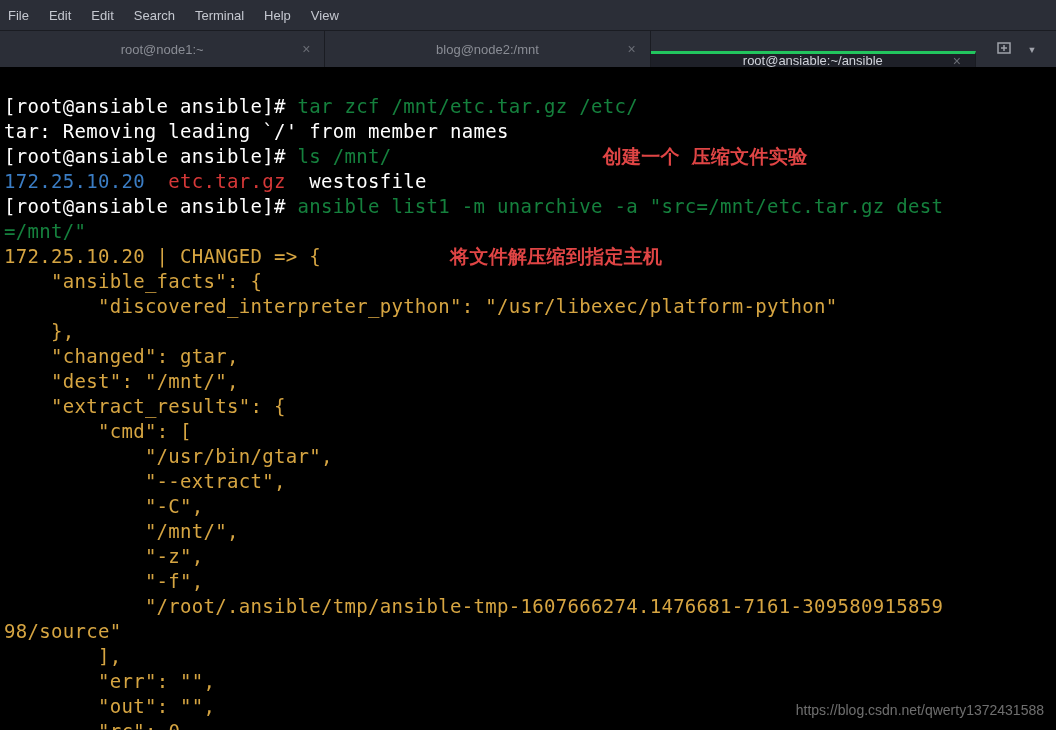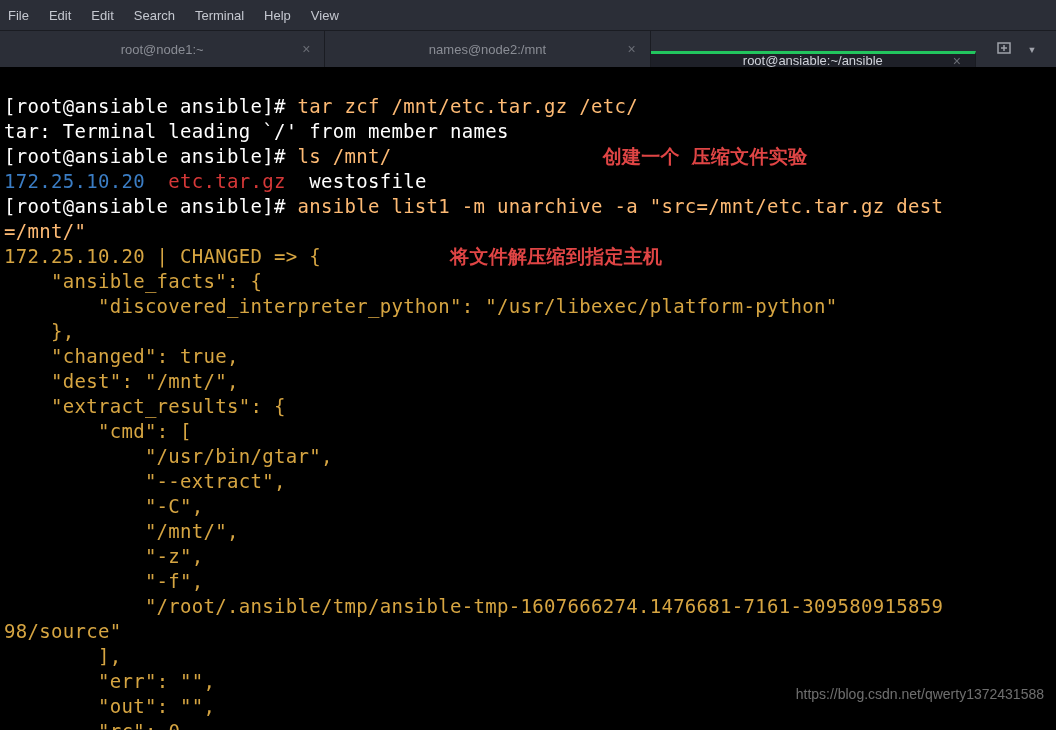--- a/index.html
+++ b/index.html
@@ -73,33 +73,33 @@
     .terminal {
       padding: 2px 4px;
       font-size: 19px;
       line-height: 25px;
       white-space: pre;
       font-family: 'DejaVu Sans Mono', 'Consolas', monospace;
       color: #ffffff;
       letter-spacing: 0.3px;
     }
     .prompt-user { color: #ffffff; }
-    .cmd { color: #fdba74; }
+    .cmd { color: #15803d; }
     .ip { color: #3b7dc4; }
     .tar-file { color: #d63838; }
     .string { color: #d6a542; }
     .annotation { color: #e04545; font-weight: bold; text-align: right; }
     .json-key { color: #d6a542; }
     .json-str { color: #d6a542; }
     .json-bool { color: #d6a542; }
     .json-num { color: #d6a542; }
     .json-punct { color: #d6a542; }
     .watermark {
       position: absolute;
-      bottom: 28px;
+      bottom: 12px;
       right: 12px;
       color: rgba(200,200,200,0.55);
       font-size: 14px;
       font-family: sans-serif;
     }
   </style>
 </head>
 <body>
 
 <div class="menubar">
@@ -111,51 +111,51 @@
   <span class="menu-item">Help</span>
   <span class="menu-item">View</span>
 </div>
 
 <div class="tabbar">
   <div class="tab">
     <span>root@node1:~</span>
     <span class="tab-close">×</span>
   </div>
   <div class="tab">
-    <span>names@node2:/mnt</span>
+    <span>blog@node2:/mnt</span>
     <span class="tab-close">×</span>
   </div>
   <div class="tab active">
     <span>root@ansiable:~/ansible</span>
     <span class="tab-close">×</span>
   </div>
   <div class="tab-actions">
     <span class="tab-action-icon">
       <svg width="16" height="16" viewBox="0 0 16 16">
           <rect x="2" y="3" width="12" height="10" fill="none" stroke="#a0a3ab" stroke-width="1.5"></rect>
           <line x1="8" y1="5" x2="8" y2="11" stroke="#a0a3ab" stroke-width="1.5"></line>
           <line x1="5" y1="8" x2="11" y2="8" stroke="#a0a3ab" stroke-width="1.5"></line>
         </svg>
     </span>
     <span class="tab-action-icon">▾</span>
   </div>
 </div>
 
 <div class="terminal">
 <span class="prompt-user">[root@ansiable ansible]# </span><span class="cmd">tar zcf /mnt/etc.tar.gz /etc/</span>
-<span>tar: Terminal leading `/' from member names</span>
+<span>tar: Removing leading `/' from member names</span>
 <span class="prompt-user">[root@ansiable ansible]# </span><span class="cmd">ls /mnt/</span>                  <span class="annotation">创建一个 压缩文件实验</span>
 <span class="ip">172.25.10.20</span>  <span class="tar-file">etc.tar.gz</span>  <span>westosfile</span>
 <span class="prompt-user">[root@ansiable ansible]# </span><span class="cmd">ansible list1 -m unarchive -a </span><span class="cmd">"src=/mnt/etc.tar.gz dest</span>
 <span class="cmd">=/mnt/"</span>
 <span class="string">172.25.10.20</span><span class="string"> | CHANGED =&gt; {</span>           <span class="annotation">将文件解压缩到指定主机</span>
     <span class="json-key">"ansible_facts"</span><span class="json-punct">: {</span>
         <span class="json-key">"discovered_interpreter_python"</span><span class="json-punct">: </span><span class="json-str">"/usr/libexec/platform-python"</span>
     <span class="json-punct">},</span>
-    <span class="json-key">"changed"</span><span class="json-punct">: </span><span class="json-bool">true</span><span class="json-punct">,</span>
+    <span class="json-key">"changed"</span><span class="json-punct">: </span><span class="json-bool">gtar</span><span class="json-punct">,</span>
     <span class="json-key">"dest"</span><span class="json-punct">: </span><span class="json-str">"/mnt/"</span><span class="json-punct">,</span>
     <span class="json-key">"extract_results"</span><span class="json-punct">: {</span>
         <span class="json-key">"cmd"</span><span class="json-punct">: [</span>
             <span class="json-str">"/usr/bin/gtar"</span><span class="json-punct">,</span>
             <span class="json-str">"--extract"</span><span class="json-punct">,</span>
             <span class="json-str">"-C"</span><span class="json-punct">,</span>
             <span class="json-str">"/mnt/"</span><span class="json-punct">,</span>
             <span class="json-str">"-z"</span><span class="json-punct">,</span>
             <span class="json-str">"-f"</span><span class="json-punct">,</span>
             <span class="json-str">"/root/.ansible/tmp/ansible-tmp-1607666274.1476681-7161-309580915859</span>

